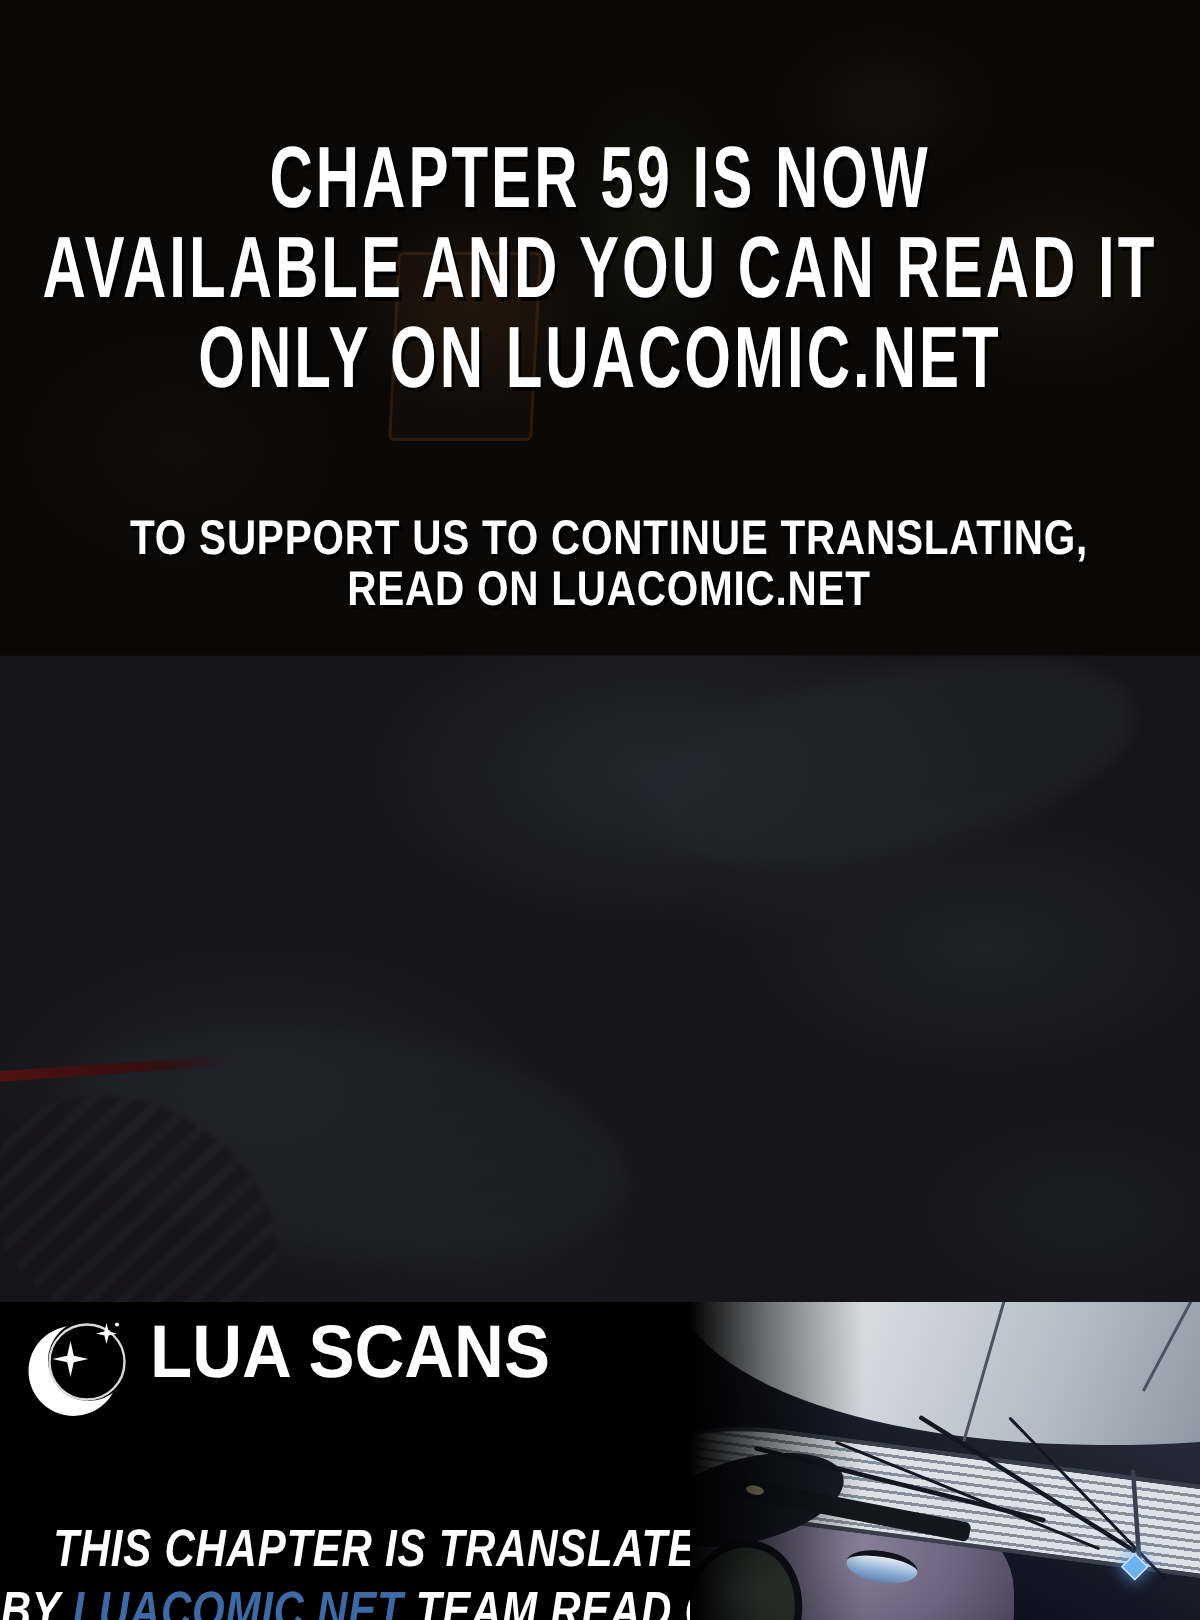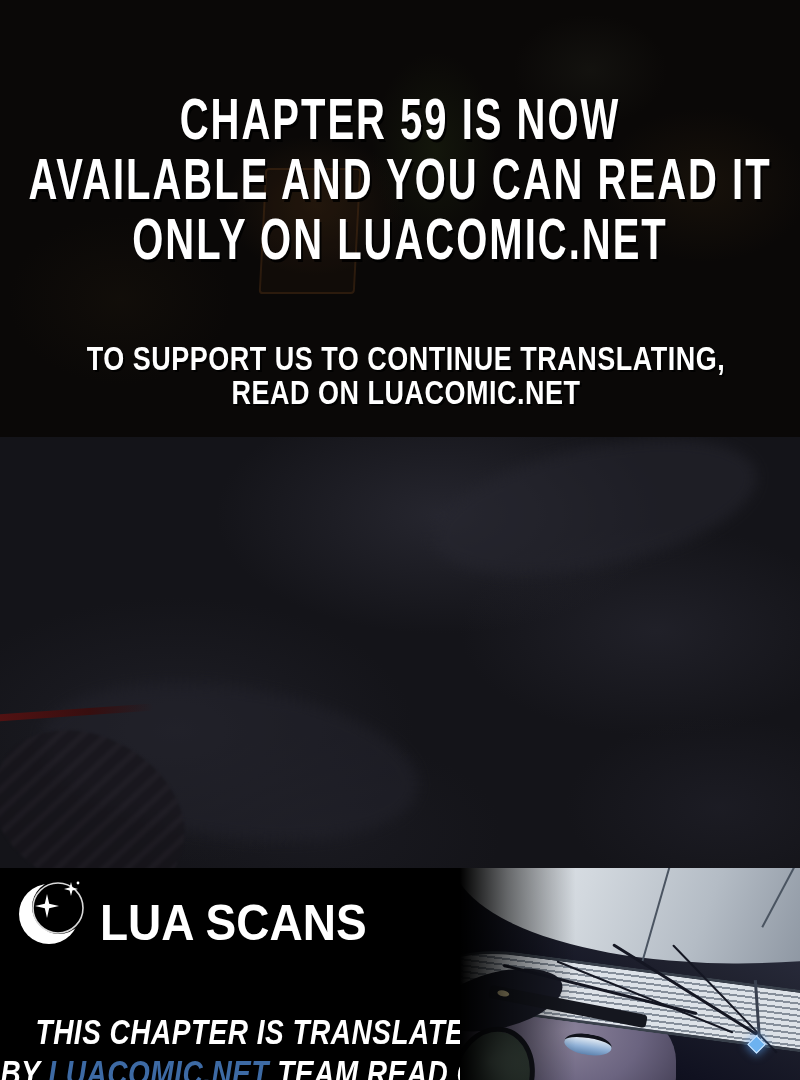--- a/index.html
+++ b/index.html
@@ -136,21 +136,21 @@
     text-shadow:2px 2px 0 rgba(0,0,0,.85);
   }
 
   .support { top:342px;padding-left:12px; }
   .support .ln {
     font-size:27px; font-weight:bold; letter-spacing:.5px; line-height:28px; height:34px;
     transform:scaleY(1.2); transform-origin:50% 0;
     text-shadow:2px 2px 0 rgba(0,0,0,.85);
   }
 
-  .logo { position:absolute; left:14px; top:6px; display:flex; align-items:flex-end; gap:10px; }
+  .logo { position:absolute; left:14px; top:6px; display:flex; align-items:flex-start; gap:10px; }
   .logo svg { display:block; }
   .logo-text {
     color:#fff; font-size:46px; font-weight:bold; letter-spacing:0;
     display:inline-block; transform:scaleY(1.08); transform-origin:50% 50%;
     text-shadow:2px 2px 0 rgba(0,0,0,.9);
   }
 
   .credit { position:absolute; left:0; width:500px; top:146px; text-align:center; color:#fff; }
   .credit .ln {
     font-size:28px; font-weight:bold; font-style:italic; letter-spacing:.5px;

